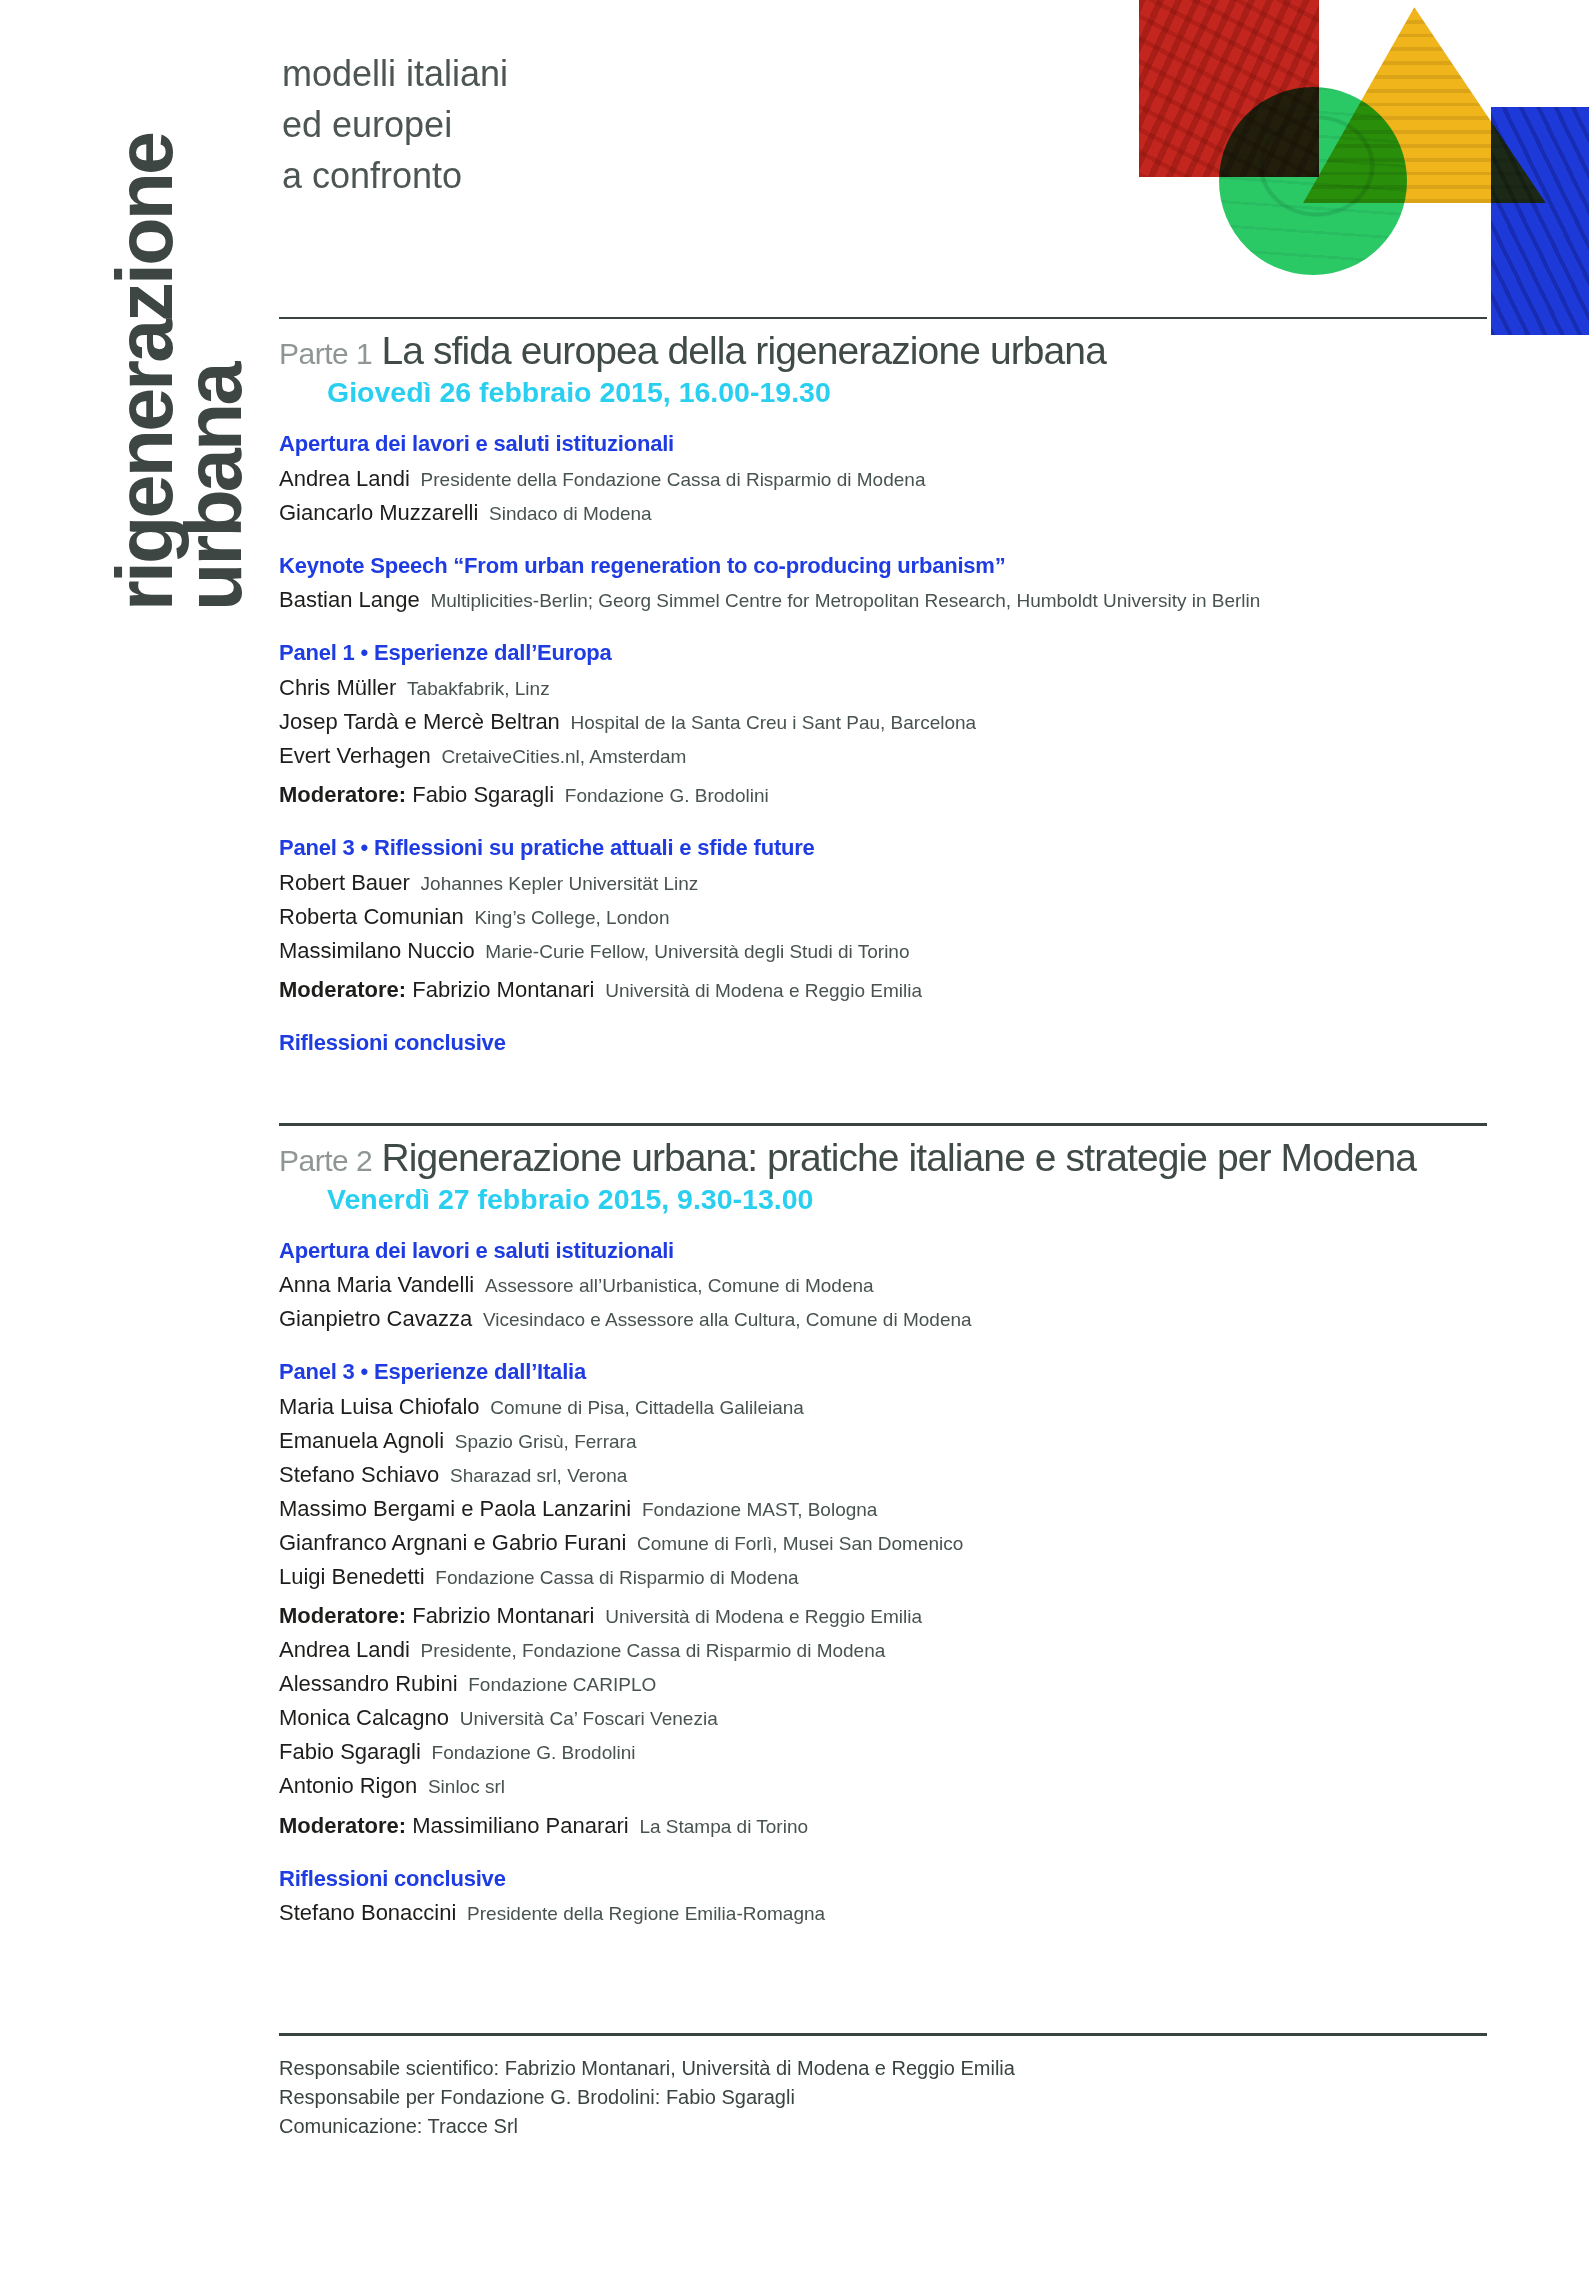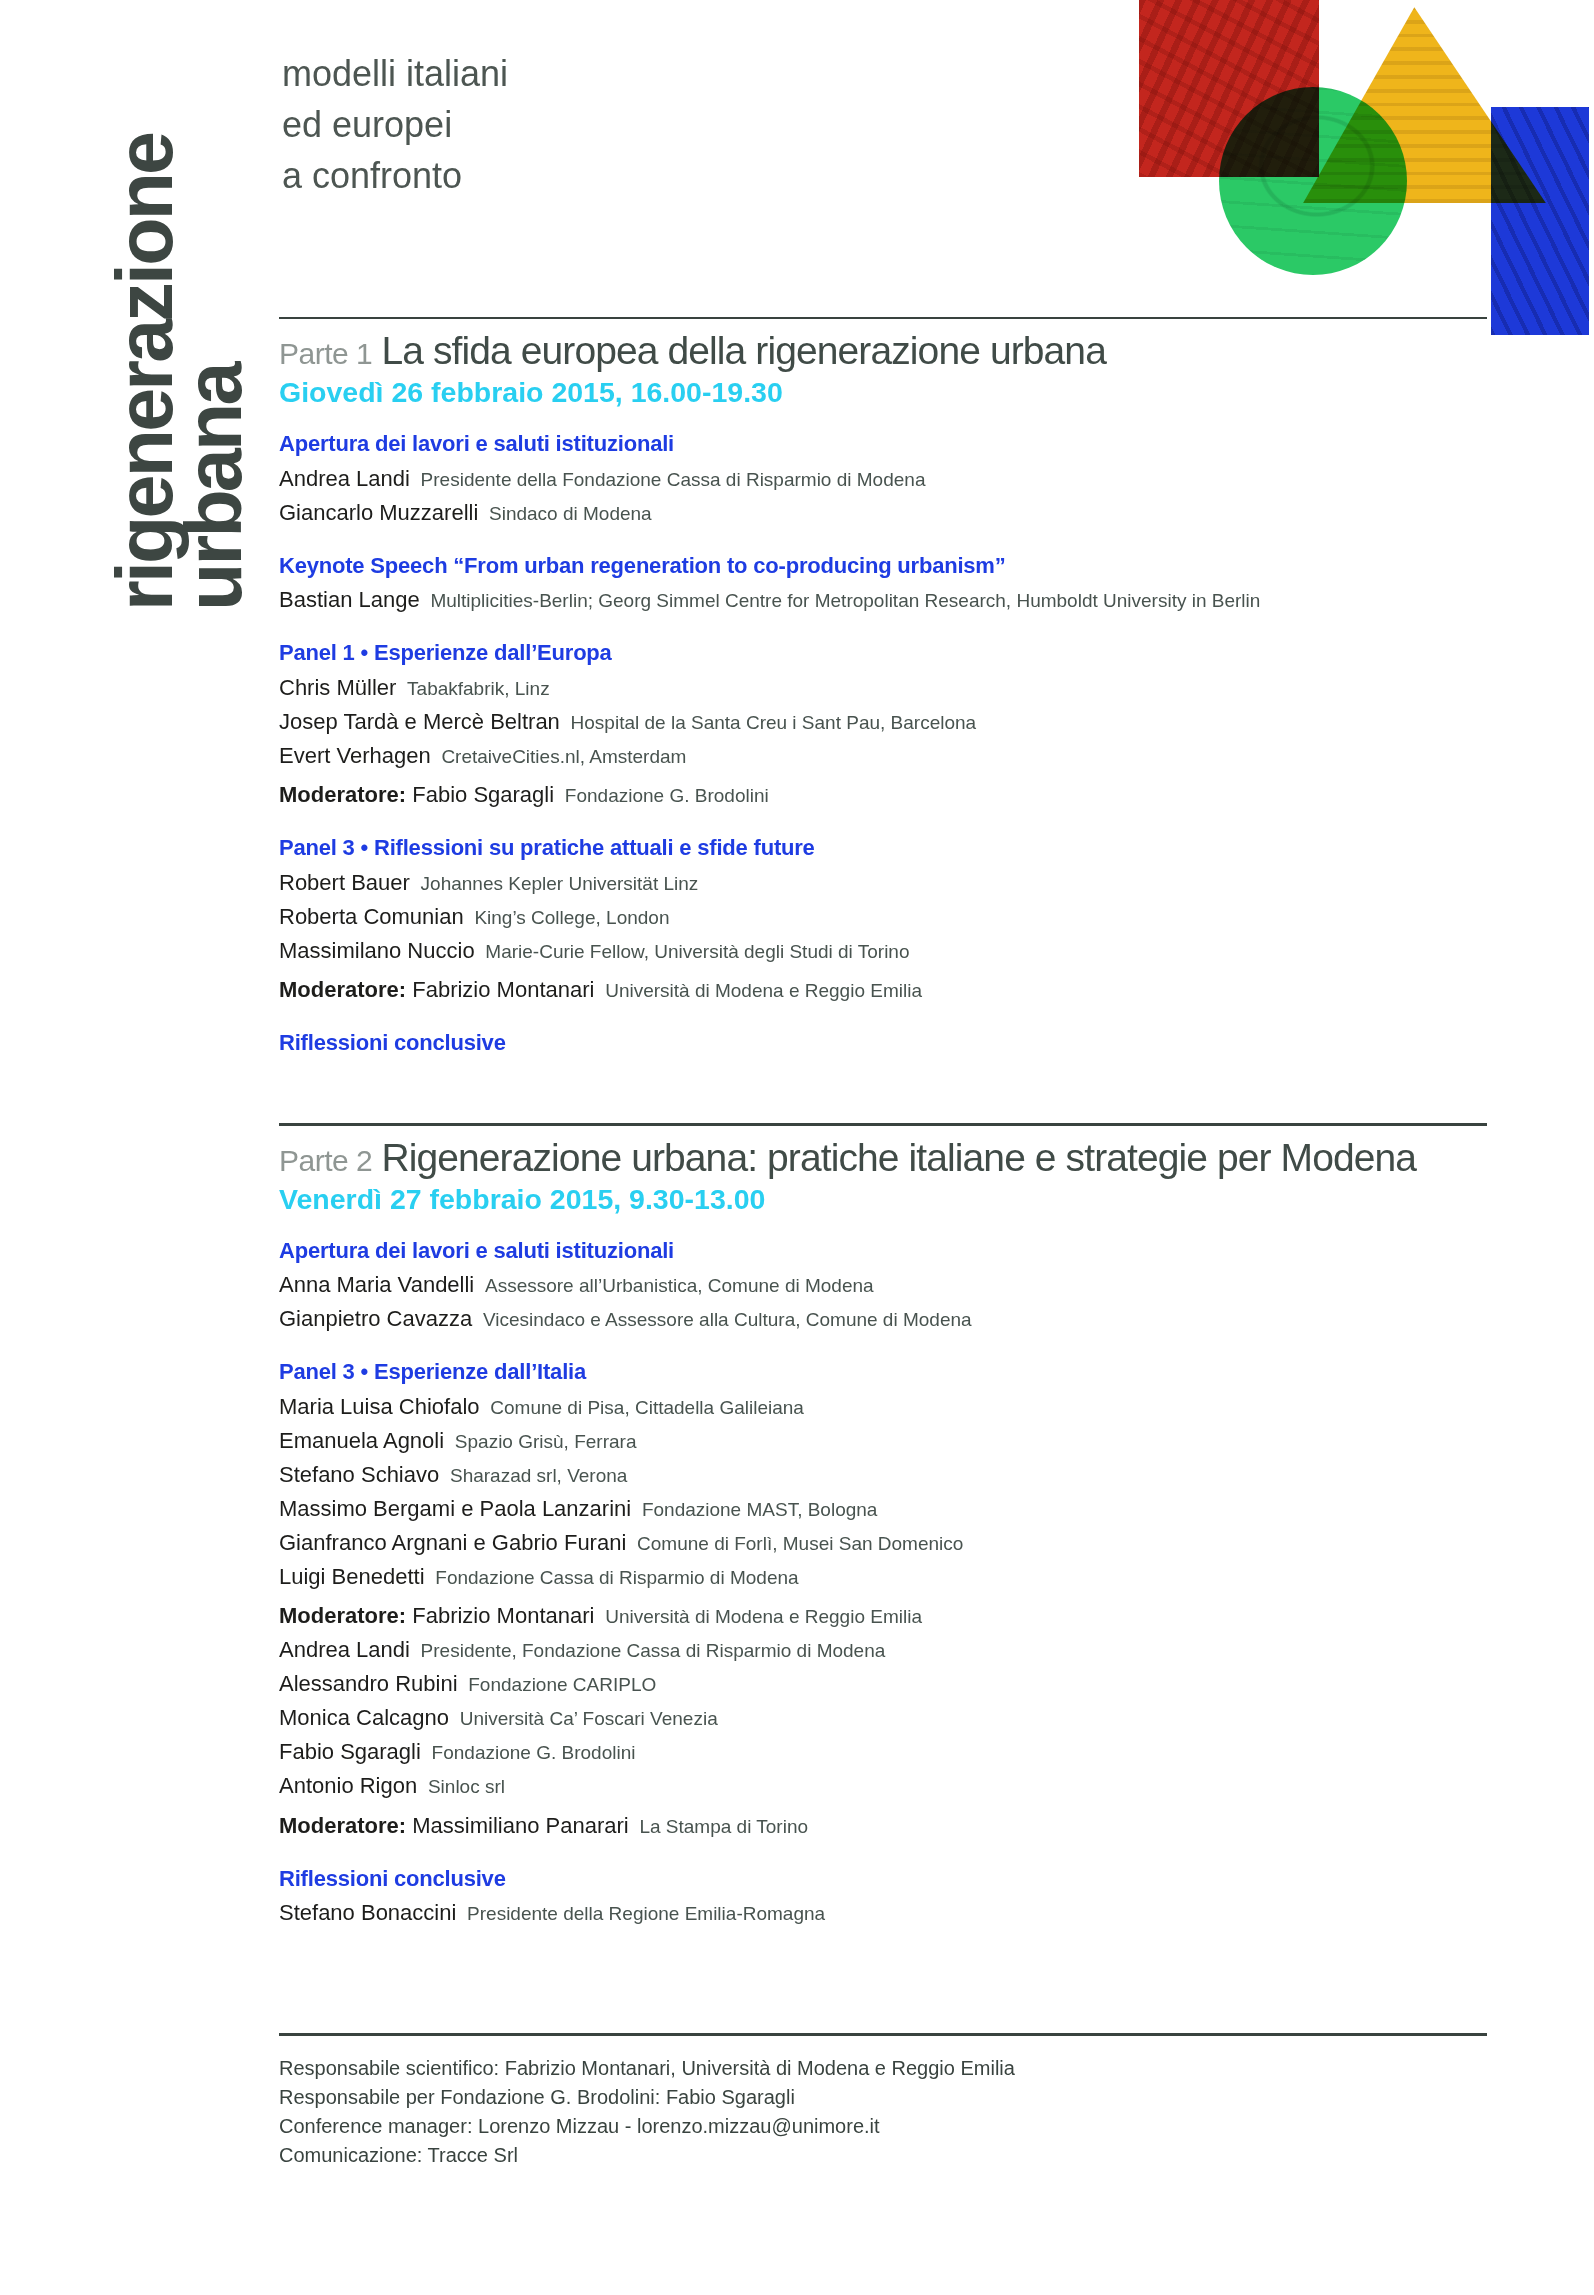--- a/index.html
+++ b/index.html
@@ -50,21 +50,21 @@
   .content { position:absolute; left:279px; top:317px; width:1208px; }
   .rule { height:2.3px; background:#39433f; }
   .rule-2 { margin-top:67px; }
   .rule-3 { margin-top:103px; }
 
   .part-title {
     margin:11px 0 0 0; font-size:39px; line-height:42px; font-weight:400;
     color:#404b47; letter-spacing:-0.9px; white-space:nowrap;
   }
   .part-label { font-size:30px; color:#8f9693; margin-right:9.2px; letter-spacing:-0.5px; }
-  .date-line { margin-top:1.8px; font-size:28.5px; line-height:31px; font-weight:700; color:#29cff1; }
+  .date-line { margin-top:1.8px; font-size:28.5px; line-height:31px; font-weight:700; color:#29cff1;margin-left:48px; }
 
   .sec-heading {
     margin:22px 0 4.6px 0; font-size:22px; line-height:27px; font-weight:700;
     color:#1e3ce2; letter-spacing:-0.2px;
   }
   .line { font-size:22px; line-height:33px; color:#1d1d1b; white-space:nowrap; }
   .nm { color:#1d1d1b; }
   .aff { font-size:19px; color:#48534f; margin-left:4.6px; }
   .mod-line { margin-top:5.5px; }
   .mod-label { font-weight:700; color:#1d1d1b; }
@@ -238,19 +238,18 @@
     <div class="line">
       <span class="nm">Stefano Bonaccini</span>
       <span class="aff">Presidente della Regione Emilia-Romagna</span>
     </div>
 
     <div class="rule rule-3"></div>
 
     <div class="footer">
       <div class="f-line">Responsabile scientifico: Fabrizio Montanari, Università di Modena e Reggio Emilia</div>
       <div class="f-line">Responsabile per Fondazione G. Brodolini: Fabio Sgaragli</div>
-      <div class="f-line">Conference manager: Lorenzo Mizzau - lorenzo.mizzau@unimore.it</div>
       <div class="f-line">Comunicazione: Tracce Srl</div>
     </div>
 
   </div>
 </div>
 
 
 </body></html>

